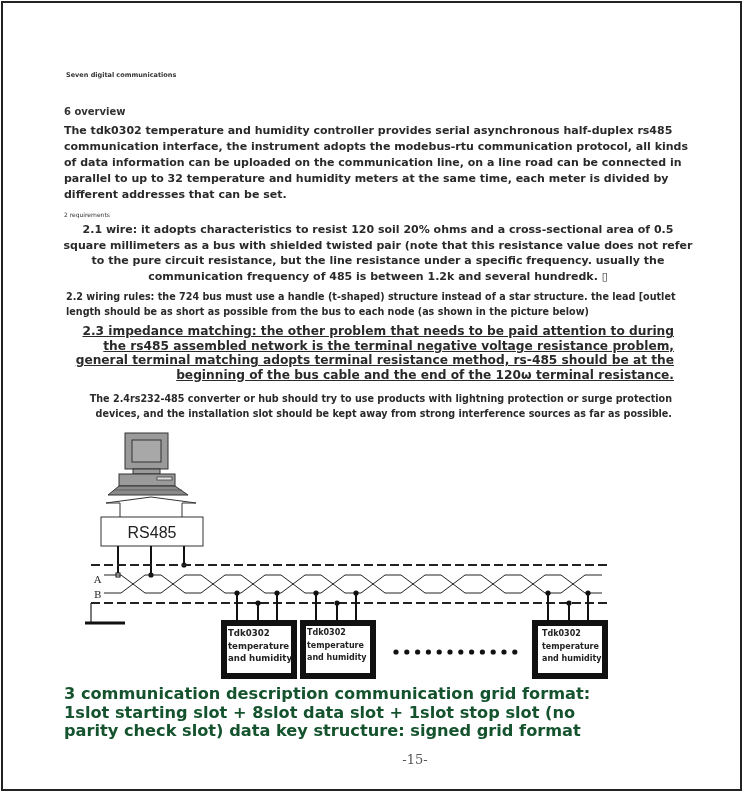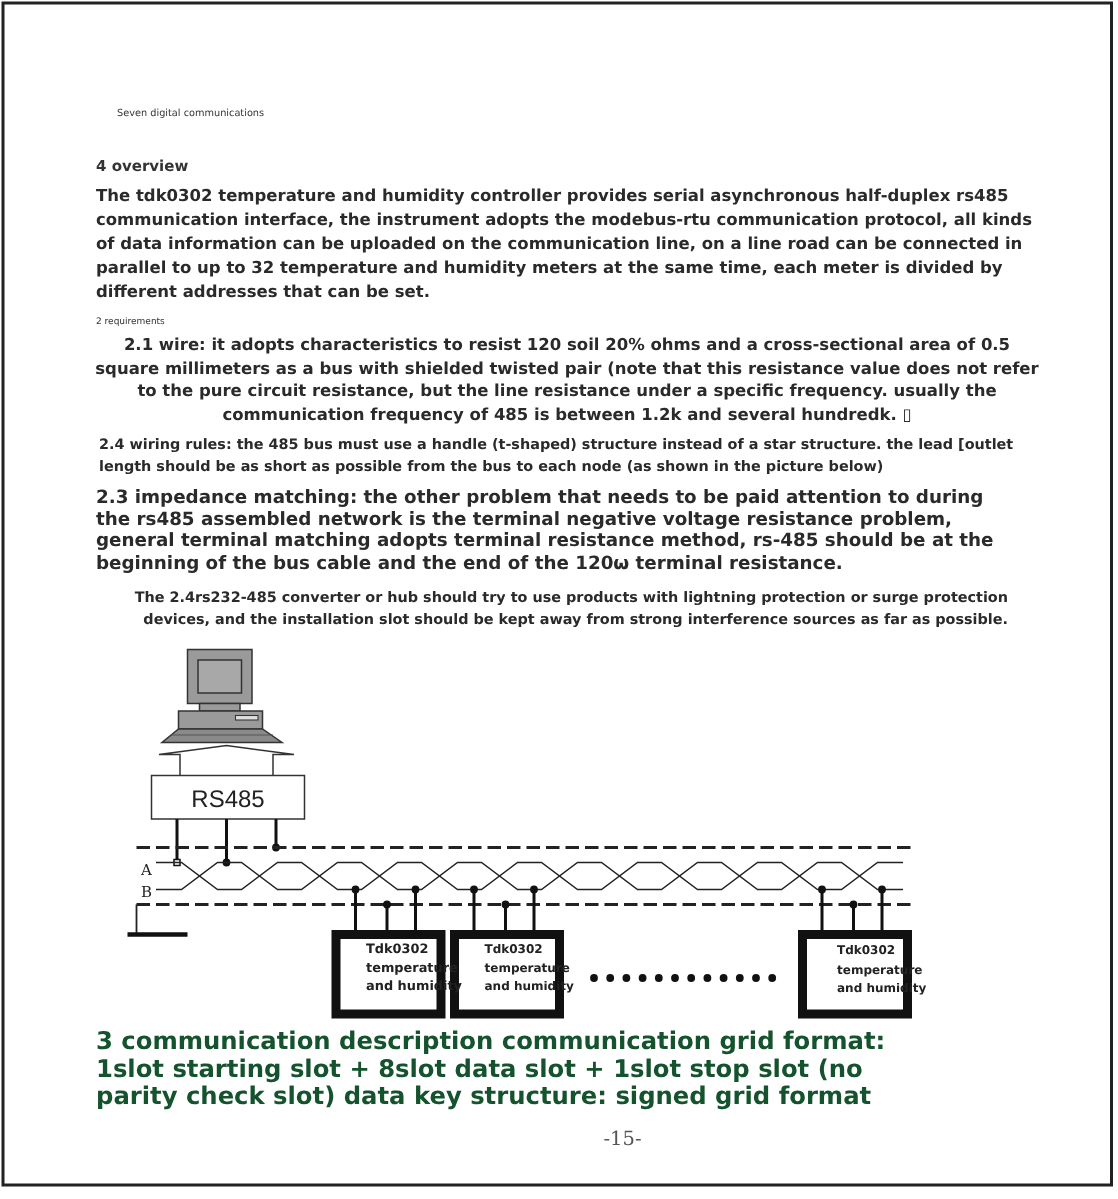--- a/index.html
+++ b/index.html
@@ -1,53 +1,53 @@
 <!DOCTYPE html>
 <html><head>
 <meta charset="utf-8">
 <style>
   html, body { margin: 0; padding: 0; background: #ffffff; }
   body { width: 745px; height: 799px; position: relative; overflow: hidden;
          font-family: "DejaVu Sans", sans-serif; color: #222; }
   .page-frame { position: absolute; left: 1px; top: 1px; width: 741px; height: 790px;
                 border: 2px solid #222; box-sizing: border-box; }
   .abs { position: absolute; }
-  .running-head { left: 78px; top: 71px; font-size: 6.5px; font-weight: normal; color: #333; }
+  .running-head { left: 66px; top: 71px; font-size: 6.5px; font-weight: bold; color: #333; }
   .sec1-title { left: 64px; top: 106px; font-size: 10px; font-weight: bold; color: #333; }
   .sec1-body { left: 64px; top: 123px; width: 640px; font-size: 11px; font-weight: bold;
                line-height: 16px; color: #2a2a2a; }
   .sec2-title { left: 64px; top: 211px; font-size: 6px; color: #333; }
   .p21 { left: 62px; top: 222px; width: 632px; font-size: 11px; font-weight: bold;
          line-height: 15.5px; text-align: center; color: #2a2a2a; }
   .p22 { left: 66px; top: 289px; width: 640px; font-size: 9.6px; font-weight: bold;
          line-height: 15px; color: #2a2a2a; }
   .p23 { left: 64px; top: 324px; width: 610px; font-size: 12.2px; font-weight: bold;
-         line-height: 14.5px; text-align: left; color: #2a2a2a; }
+         line-height: 14.5px; text-align: right; color: #2a2a2a; text-decoration: underline; }
   .p24 { left: 60px; top: 391px; width: 612px; font-size: 9.6px; font-weight: bold;
          line-height: 15px; text-align: right; color: #2a2a2a; }
   .sec3 { left: 64px; top: 685px; width: 560px; font-size: 16.2px; font-weight: bold;
           line-height: 18.5px; color: #14532d; }
   .page-num { left: 0; width: 830px; top: 752px; text-align: center;
               font-family: "DejaVu Serif", serif; font-size: 13px; color: #555; }
   svg.diagram { position: absolute; left: 0; top: 0; }
-  .node-label { position: absolute; font-size: 8.6px; font-weight: bold; line-height: 12.5px; color: #222; margin-left: 16px; }
+  .node-label { position: absolute; font-size: 8.6px; font-weight: bold; line-height: 12.5px; color: #222; }
 </style>
 </head>
 <body>
 
 <div class="page-frame"></div>
 
 <div class="abs running-head">Seven digital communications</div>
 
-<div class="abs sec1-title">4 overview</div>
+<div class="abs sec1-title">6 overview</div>
 <div class="abs sec1-body">The tdk0302 temperature and humidity controller provides serial asynchronous half-duplex rs485 communication interface, the instrument adopts the modebus-rtu communication protocol, all kinds of data information can be uploaded on the communication line, on a line road can be connected in parallel to up to 32 temperature and humidity meters at the same time, each meter is divided by different addresses that can be set.</div>
 
 <div class="abs sec2-title">2 requirements</div>
 <div class="abs p21">2.1 wire: it adopts characteristics to resist 120 soil 20% ohms and a cross-sectional area of 0.5 square millimeters as a bus with shielded twisted pair (note that this resistance value does not refer to the pure circuit resistance, but the line resistance under a specific frequency. usually the communication frequency of 485 is between 1.2k and several hundredk. ▯</div>
-<div class="abs p22">2.4 wiring rules: the 485 bus must use a handle (t-shaped) structure instead of a star structure. the lead [outlet length should be as short as possible from the bus to each node (as shown in the picture below)</div>
+<div class="abs p22">2.2 wiring rules: the 724 bus must use a handle (t-shaped) structure instead of a star structure. the lead [outlet length should be as short as possible from the bus to each node (as shown in the picture below)</div>
 <div class="abs p23">2.3 impedance matching: the other problem that needs to be paid attention to during the rs485 assembled network is the terminal negative voltage resistance problem, general terminal matching adopts terminal resistance method, rs-485 should be at the beginning of the bus cable and the end of the 120ω terminal resistance.</div>
 <div class="abs p24">The 2.4rs232-485 converter or hub should try to use products with lightning protection or surge protection devices, and the installation slot should be kept away from strong interference sources as far as possible.</div>
 
 <svg class="diagram" width="745" height="799">
 
   <g>
     <rect x="125" y="433" width="43" height="36" fill="#9a9a9a" stroke="#333" stroke-width="1"></rect>
     <rect x="132" y="440" width="29" height="22" fill="#a8a8a8" stroke="#333" stroke-width="1"></rect>
     <rect x="133" y="469" width="27" height="5" fill="#9a9a9a" stroke="#333" stroke-width="1"></rect>
     <rect x="119" y="474" width="56" height="12" fill="#9a9a9a" stroke="#333" stroke-width="1"></rect>

